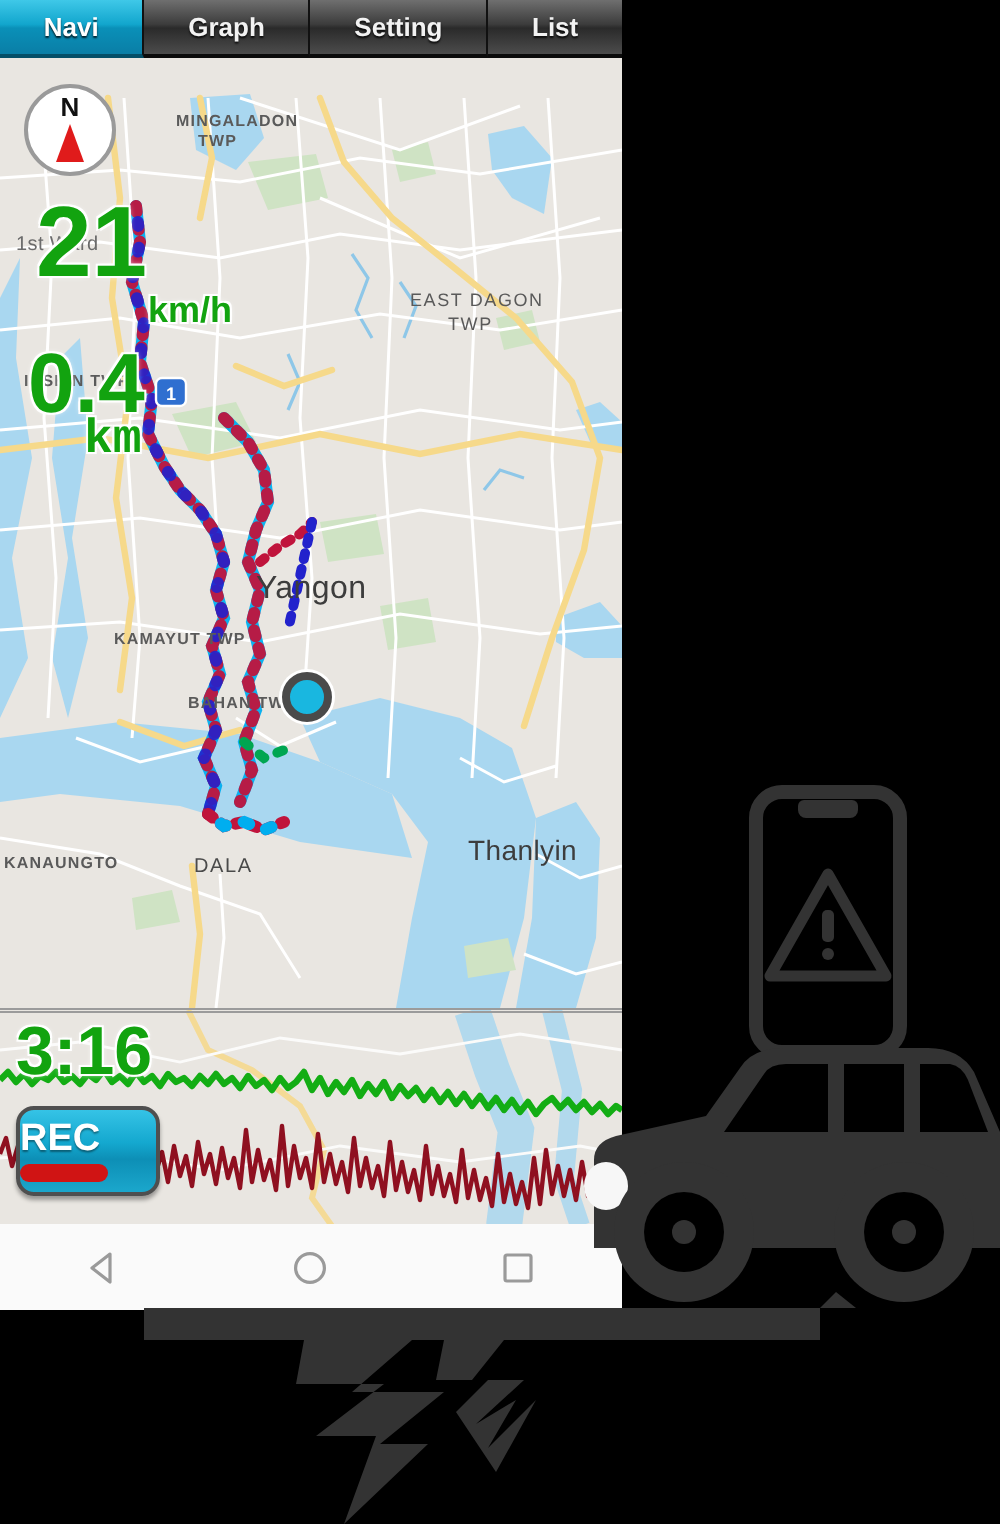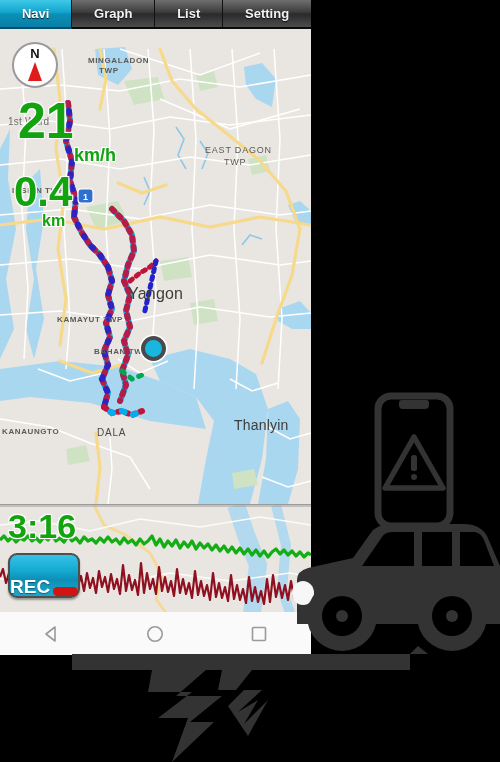--- a/index.html
+++ b/index.html
@@ -45,38 +45,38 @@
   .compass .n { font-size:13px; font-weight:bold; color:#111; line-height:14px; margin-top:3px; }
   .compass .needle {
     width:0;height:0;border-left:7px solid transparent;border-right:7px solid transparent;
     border-bottom:19px solid #e01b1b; margin-top:1px;
   }
   .readout { position:absolute; color:#12a30f; font-weight:bold;
              text-shadow: -1px -1px 0 #fff,1px -1px 0 #fff,-1px 1px 0 #fff,1px 1px 0 #fff,0 0 3px #fff; }
   .speed-val { left:18px; top:70px; font-size:50px; line-height:44px; }
   .speed-unit { left:30px; top:117px; font-size:18px; line-height:18px;padding-left:44px; }
   .dist-val { left:14px; top:143px; font-size:42px; line-height:40px; }
-  .dist-unit { left:42px; top:183px; font-size:16px; line-height:18px; }
+  .dist-unit { left:42px; top:183px; font-size:24px; line-height:18px;font-family:Liberation Mono, monospace; }
 
   .loc-marker {
     position:absolute; left:141px; top:307px; width:25px; height:25px; border-radius:50%;
     background:#19b7e0; border:4px solid #4a4a4a; box-shadow:0 0 0 1.5px #fff;
   }
 
   
   .graph-pane { position:absolute; left:0; top:504px; width:311px; height:108px; overflow:hidden;
                 background:#e9e6e1; border-top:1px solid #9b9b9b;padding-left:24px; }
   .graph-svg { position:absolute; left:0; top:0; }
   .timer { position:absolute; left:8px; top:4px; font-size:34px; line-height:34px; font-weight:bold;
            color:#12a30f; text-shadow:-1px -1px 0 #fff,1px -1px 0 #fff,-1px 1px 0 #fff,1px 1px 0 #fff,0 0 3px #fff; }
   .rec-btn {
     position:absolute; left:8px; top:48px; width:72px; height:45px; border-radius:9px;
     background: linear-gradient(to bottom,#35c3e6 0%,#14a8cf 40%,#0d8fb6 60%,#1ba7cc 100%);
     border:2px solid #4f4f4f; box-shadow:0 2px 2px rgba(0,0,0,.35);
-    display:flex; flex-direction:row; align-items:flex-end; justify-content:center; gap:3px;
+    display:flex; flex-direction:column; align-items:flex-start; justify-content:center; gap:3px;
   }
   .rec-btn .lbl { font-size:19px; font-weight:bold; color:#fff; line-height:19px; text-shadow:0 1px 1px rgba(0,0,0,.4); }
   .rec-btn .dot { width:44px; height:9px; border-radius:5px; background:#d01414; }
 
   
   .navbar { position:absolute; left:0; top:612px; width:311px; height:43px; background:#fafafa;
             display:flex; align-items:center; justify-content:space-around; }
   .nav-ico { color:#9a9a9a; }
 
   
@@ -90,24 +90,24 @@
   <div class="phone-screen">
 
     <div class="tabbar">
       <div class="tab active">
           <span>Navi</span>
         </div>
       <div class="tab">
           <span>Graph</span>
         </div>
       <div class="tab">
-          <span>List</span>
+          <span>Setting</span>
         </div>
       <div class="tab">
-          <span>Setting</span>
+          <span>List</span>
         </div>
     </div>
 
     <div class="map-pane">
       <svg class="map-svg" width="311" height="475" viewBox="0 0 311 475">
         <rect x="0" y="0" width="311" height="475" fill="#e9e6e1"></rect>
 
         <g fill="#a9d7f0">
           <path d="M0,120 L10,100 L8,150 L16,200 L6,250 L14,300 L0,330 Z"></path>
           <path d="M30,150 L40,140 L44,190 L36,240 L44,290 L34,330 L26,300 L34,250 L26,200 Z"></path>

